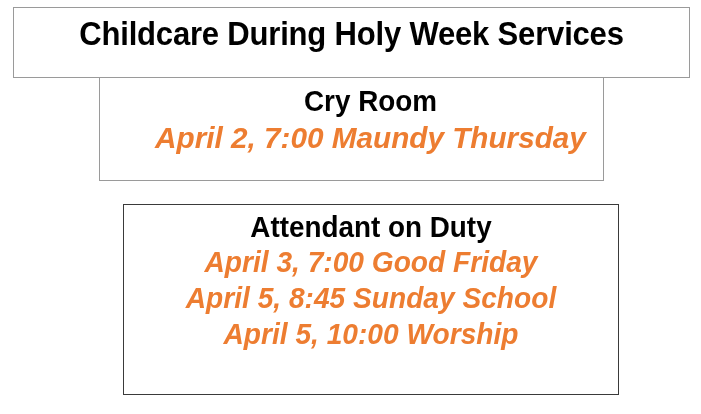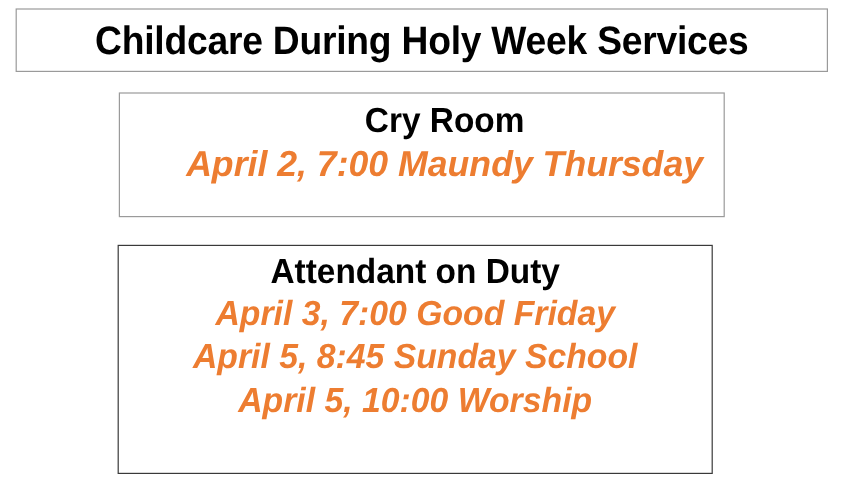--- a/index.html
+++ b/index.html
@@ -28,21 +28,21 @@
     box-sizing: border-box;
     text-align: center;
     overflow: hidden;
   }
 
   
   #title-box {
     left: 13px;
     top: 7px;
     width: 677px;
-    height: 53px;
+    height: 71px;
     border: 1.5px solid #9a9a9a;
   }
   #title-box .title-text {
     display: block;
     font-size: 33px;
     font-weight: bold;
     color: #000000;
     line-height: 52px;
     letter-spacing: -0.2px;
     transform: scaleX(0.94);
@@ -55,21 +55,21 @@
     left: 99px;
     top: 77px;
     width: 505px;
     height: 104px;
     border: 1.5px solid #9a9a9a;
     padding-left: 38px;
   }
 
   
   #attendant-box {
-    left: 98px;
+    left: 123px;
     top: 204px;
     width: 496px;
     height: 191px;
     border: 1.7px solid #3a3a3a;
   }
 
   .card-heading {
     display: block;
     font-size: 29px;
     font-weight: bold;

